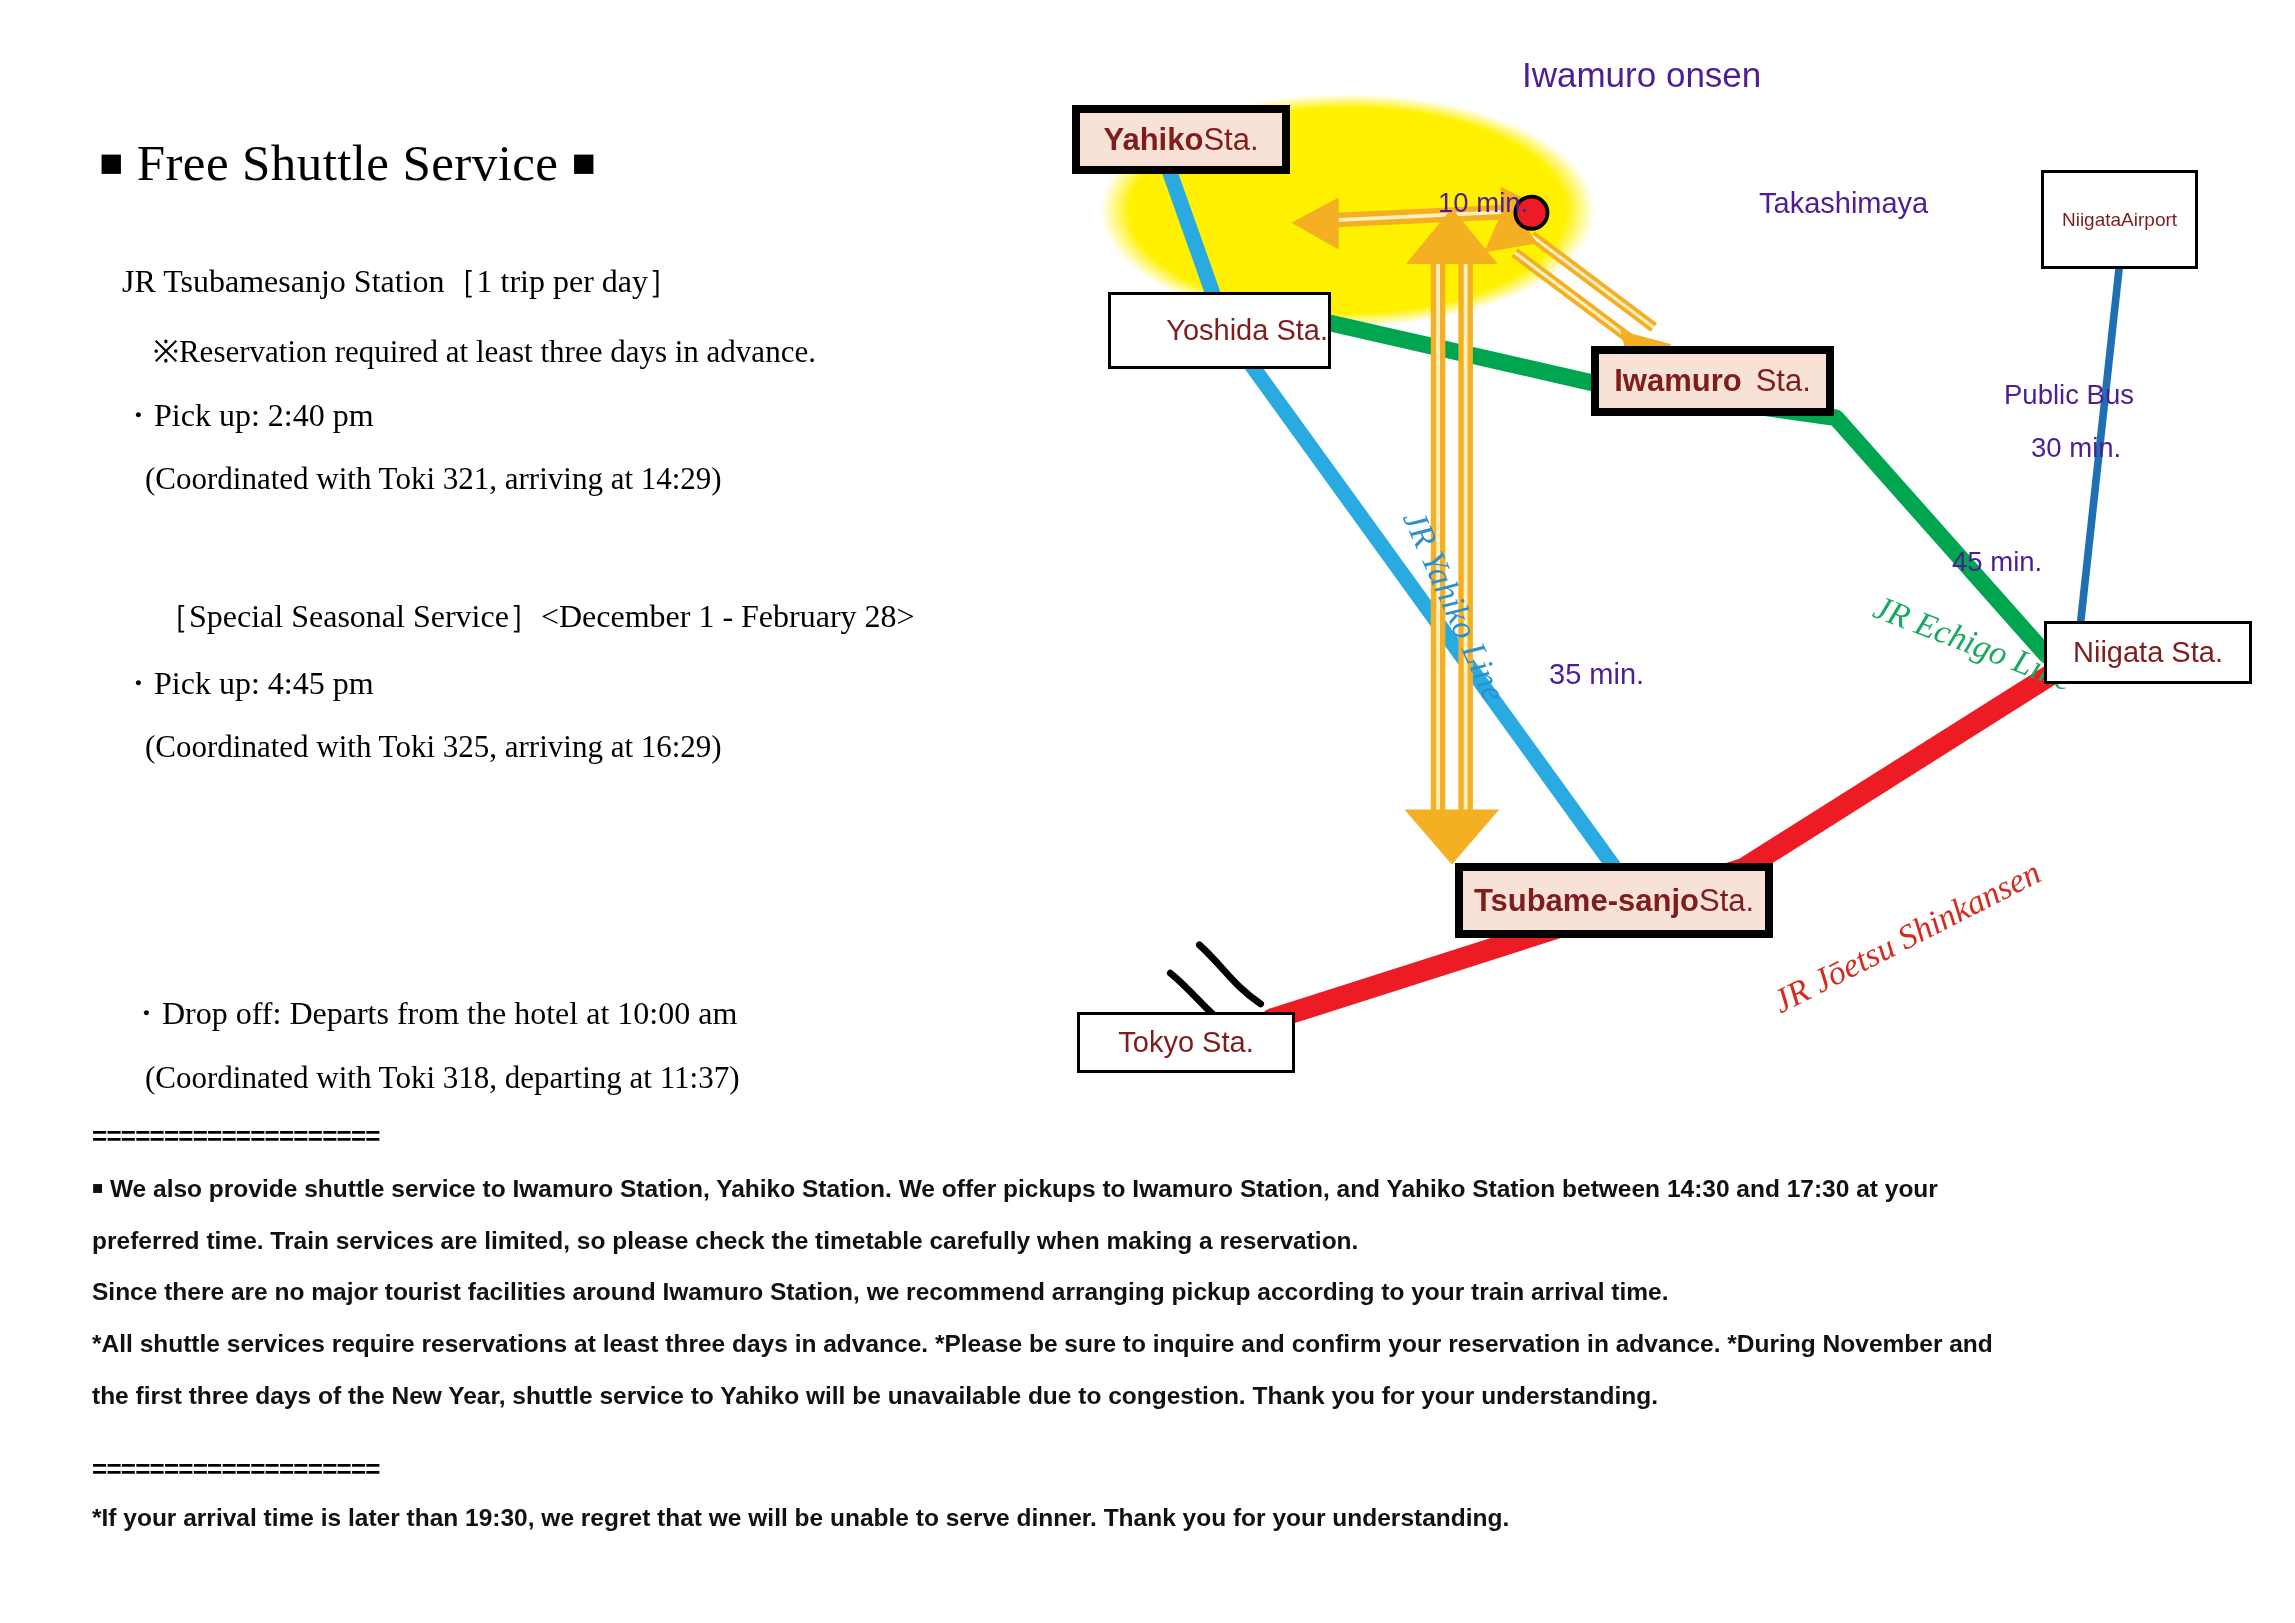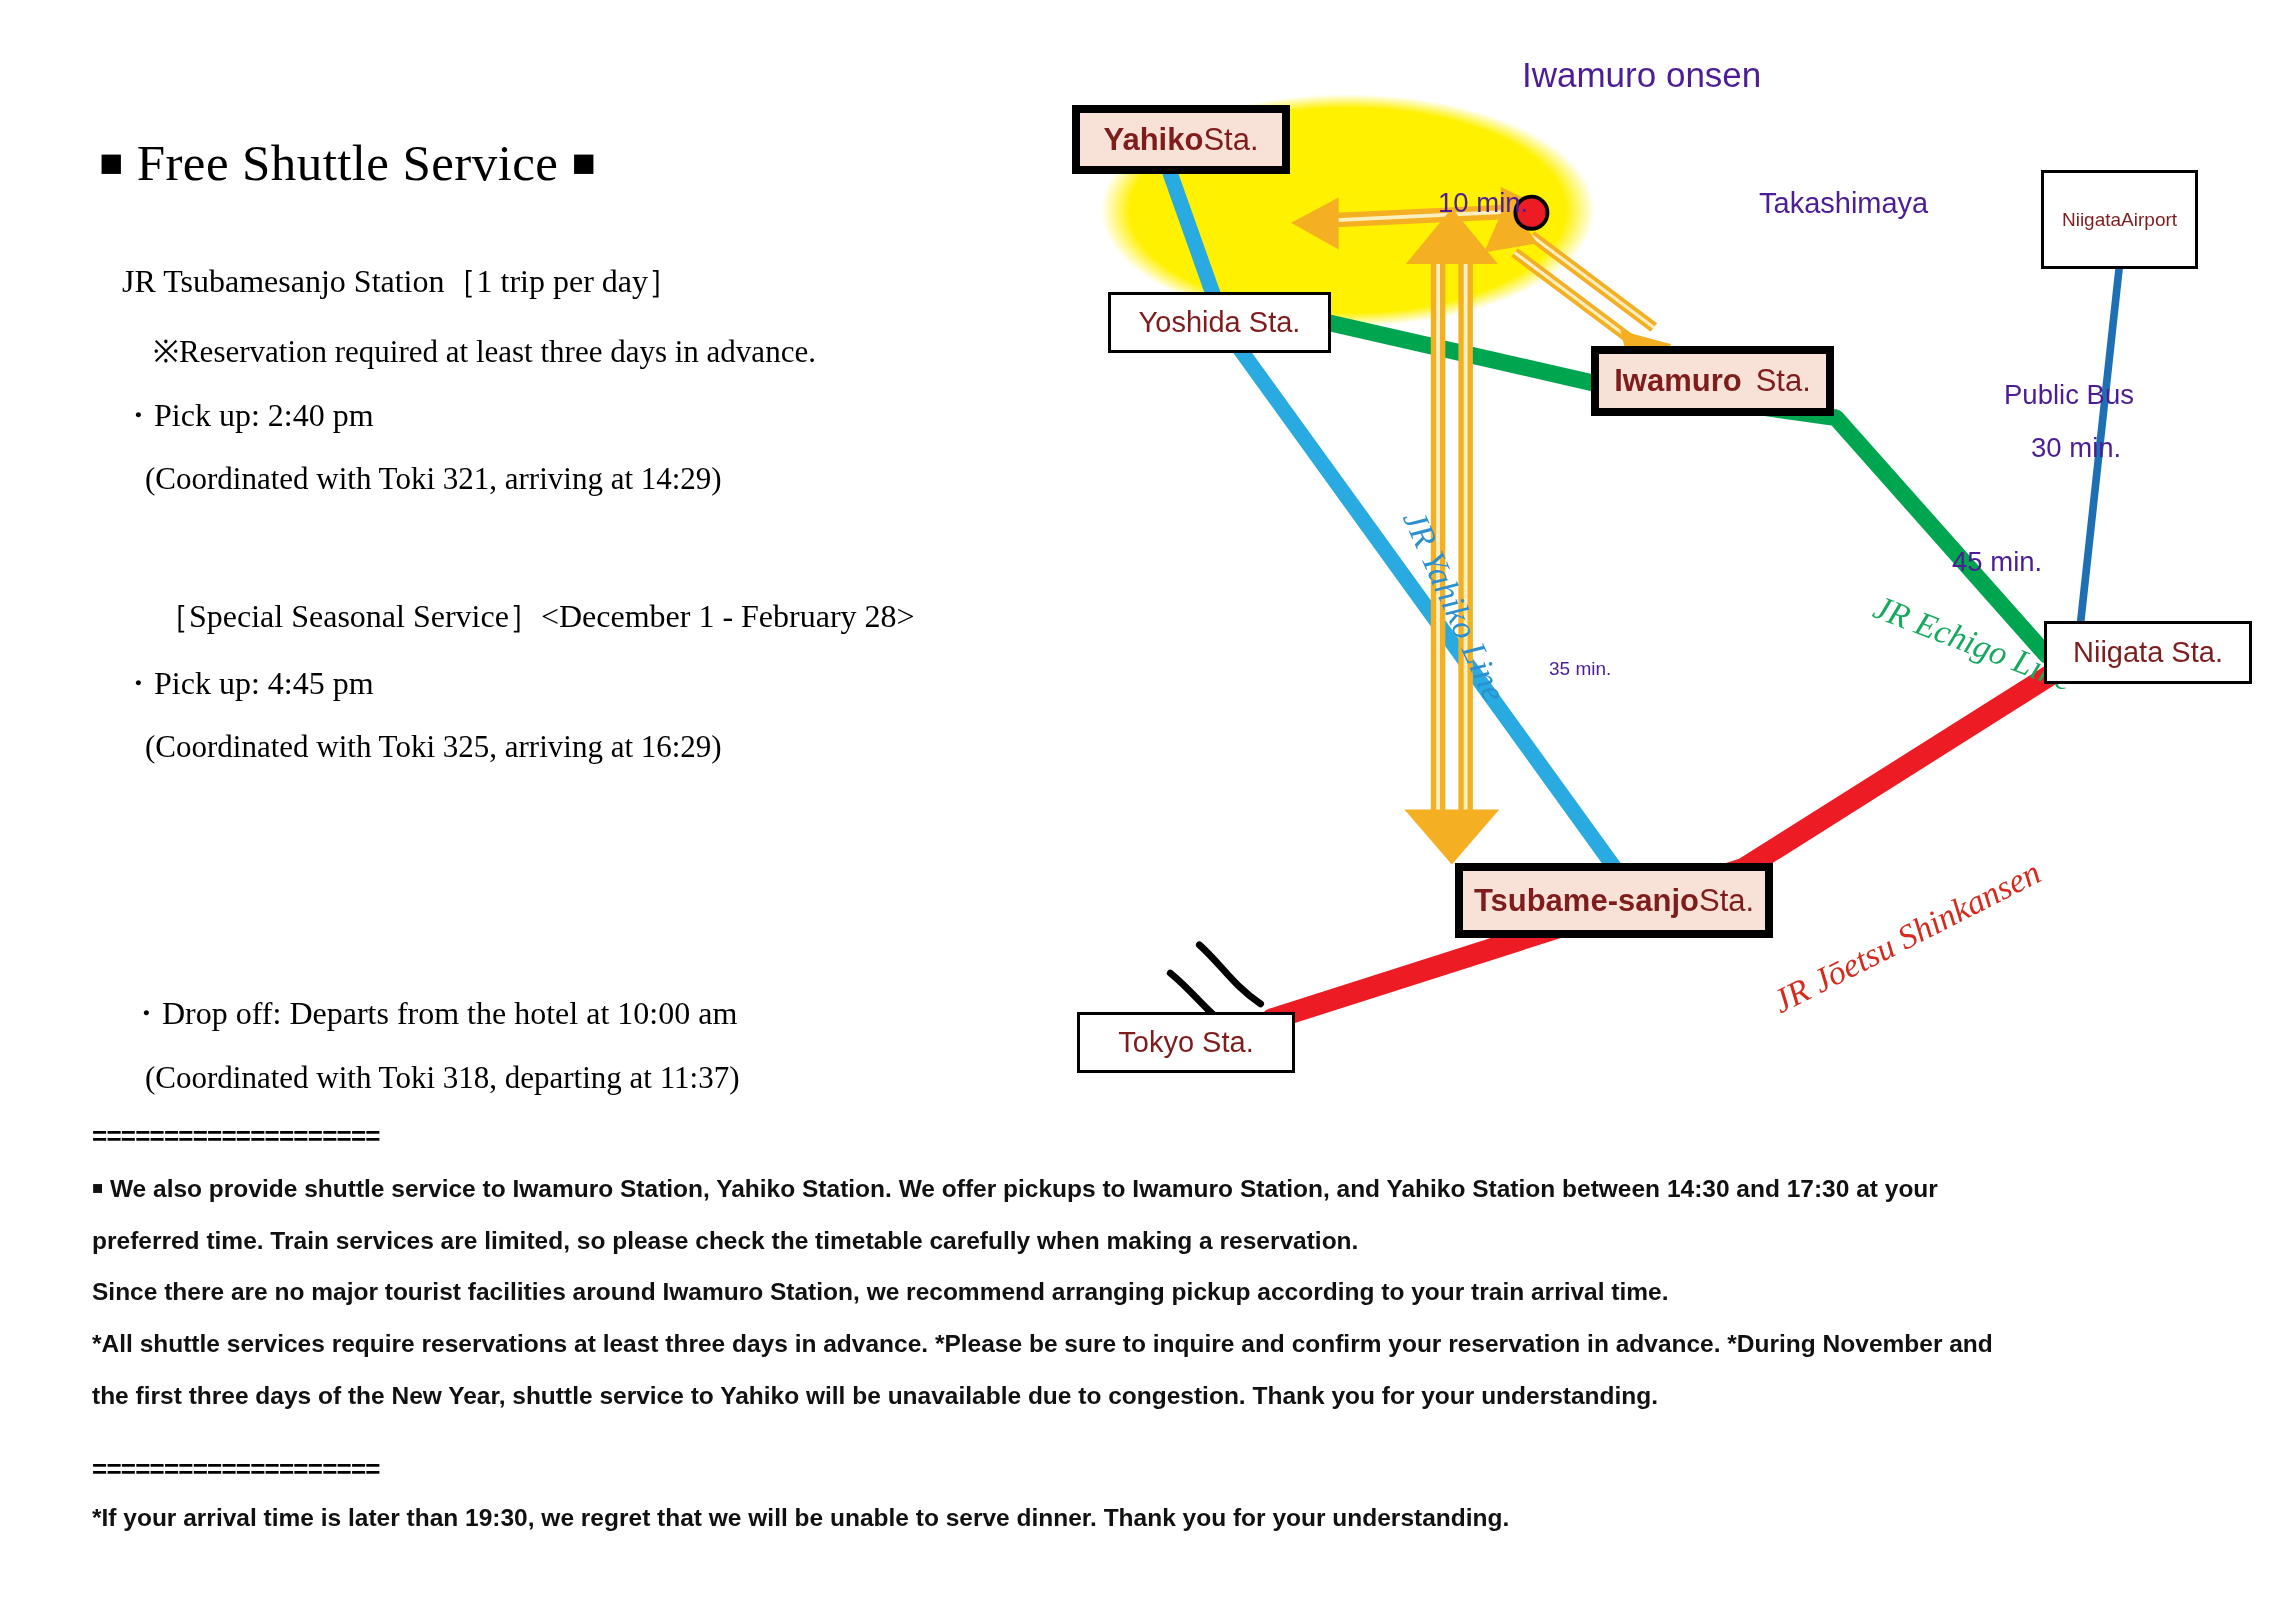--- a/index.html
+++ b/index.html
@@ -76,36 +76,36 @@
     box-sizing:border-box;
     display:flex;align-items:center;justify-content:center;
     font-family:"Liberation Sans", sans-serif;
     color:#7f1d1d;text-align:center;
     background:#ffffff;border:3.1px solid #000;
   }
   .mbox.hi{background:#f8e2d8;border:8.4px solid #000;}
   .mbox .b{font-weight:700;}
 
   #box-yahiko  {left:93px;top:105px;width:218px;height:69px;font-size:31px;}
-  #box-yoshida {left:129px;top:292px;width:223px;height:61px;font-size:29px;}
+  #box-yoshida {left:129px;top:292px;width:223px;height:77px;font-size:29px;justify-content:flex-end;}
   #box-iwamuro {left:612px;top:346px;width:243px;height:70px;font-size:31px;gap:14px;}
   #box-tsubame {left:476px;top:863px;width:318px;height:75px;font-size:31px;}
   #box-niigata-sta{left:1065px;top:621px;width:208px;height:63px;font-size:29px;}
   #box-niigata-air{left:1062px;top:170px;width:157px;height:99px;font-size:19px;line-height:1.35;flex-direction:row;}
   #box-tokyo   {left:98px;top:1012px;width:218px;height:61px;font-size:29px;}
 
   .mlabel{
     position:absolute;
     font-family:Liberation Sans, sans-serif;
     color:#4c1d95;white-space:nowrap;
   }
   #lbl-onsen     {left:543px;top:55px;font-size:35px;}
   #lbl-takashi   {left:780px;top:187px;font-size:29px;}
   #lbl-10min     {left:459px;top:187px;font-size:27.5px;}
-  #lbl-35min     {left:570px;top:658px;font-size:19px;}
+  #lbl-35min     {left:570px;top:658px;font-size:29px;}
   #lbl-45min     {left:973px;top:546px;font-size:27.5px;}
   #lbl-bus       {left:1025px;top:379px;font-size:27.5px;}
   #lbl-bus-min   {left:1052px;top:432px;font-size:27.5px;}
 
   .linelabel{
     position:absolute;
     font-family:"Liberation Serif", serif;
     font-style:italic;font-weight:400;white-space:nowrap;
   }
   #lbl-yahiko-line{left:451px;top:505px;font-size:34px;color:#2c8fd0;

